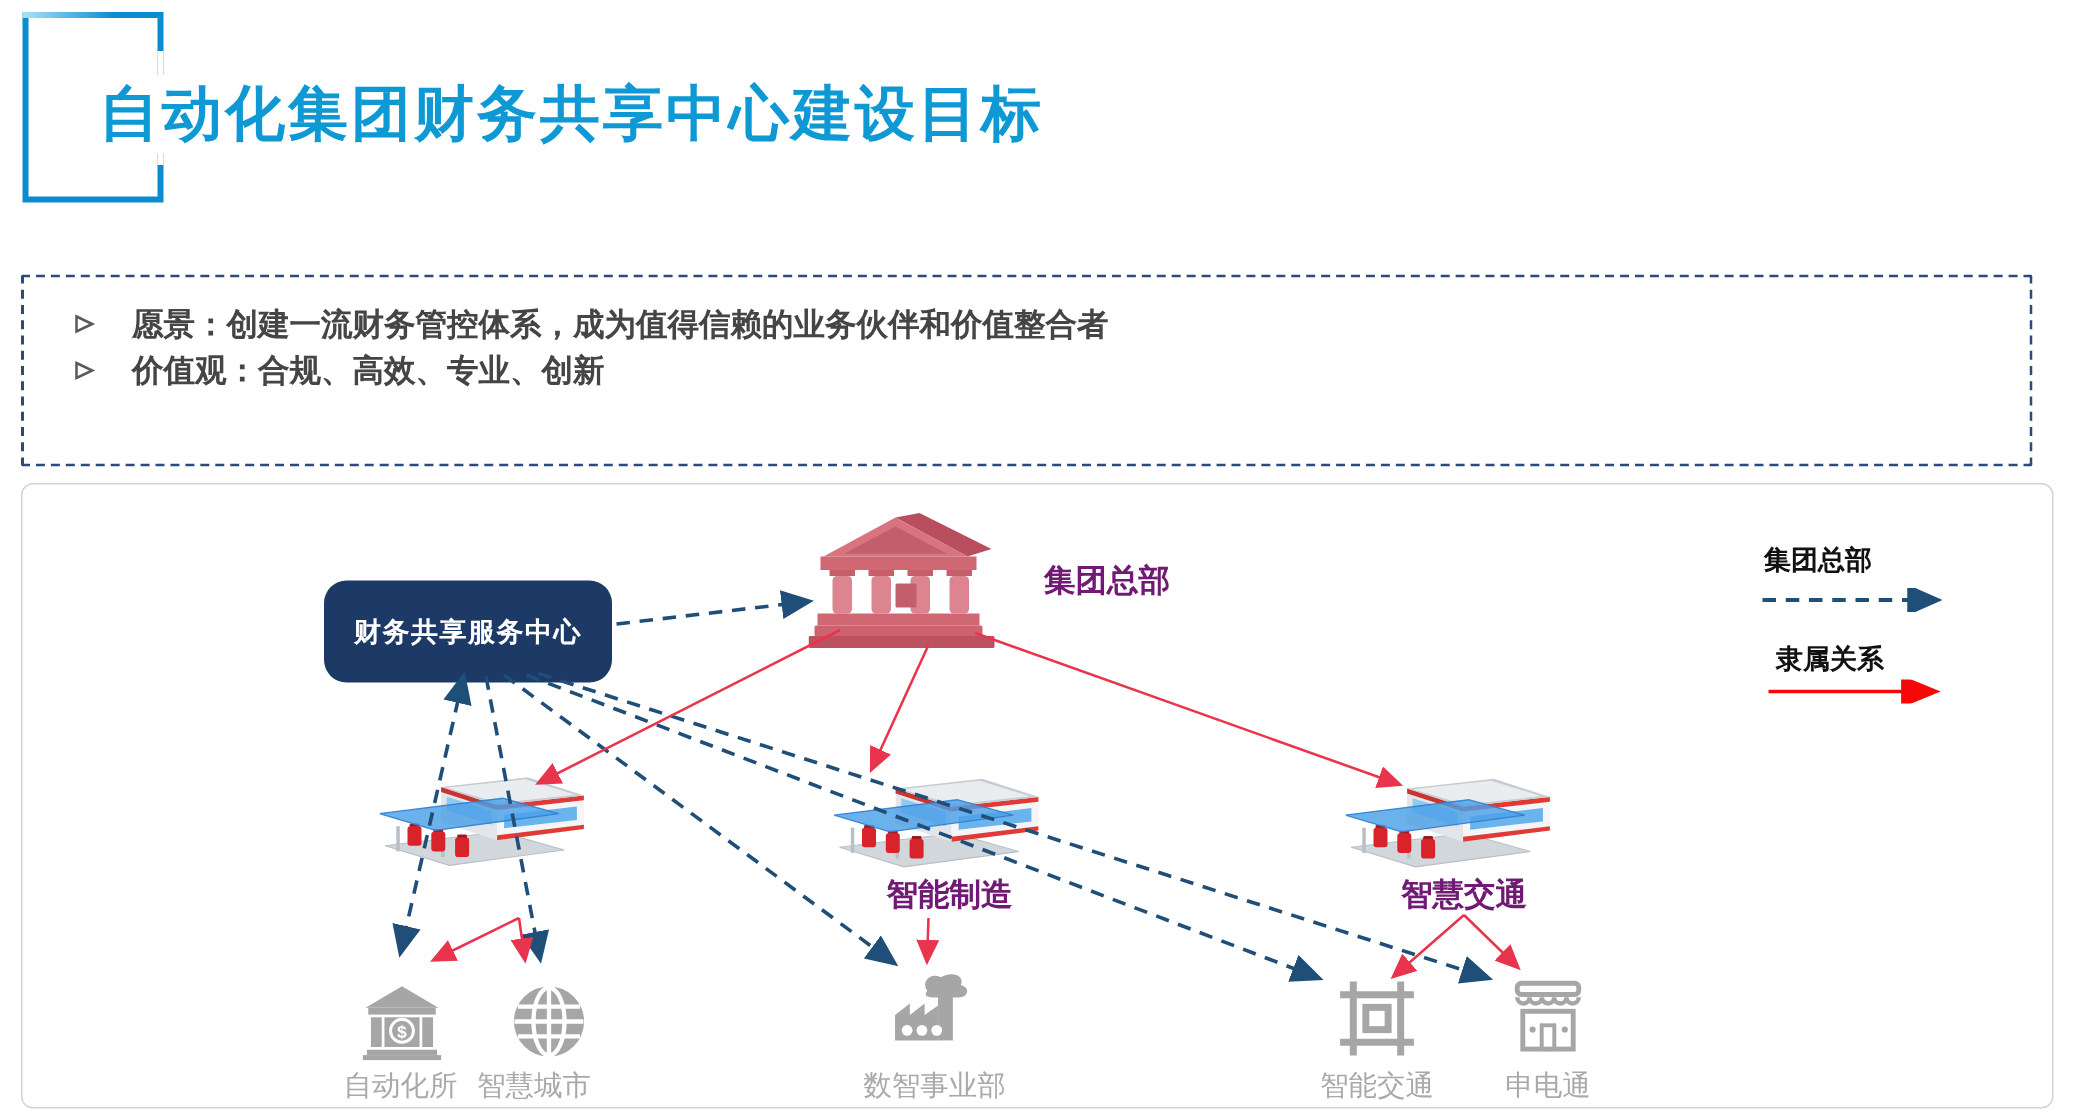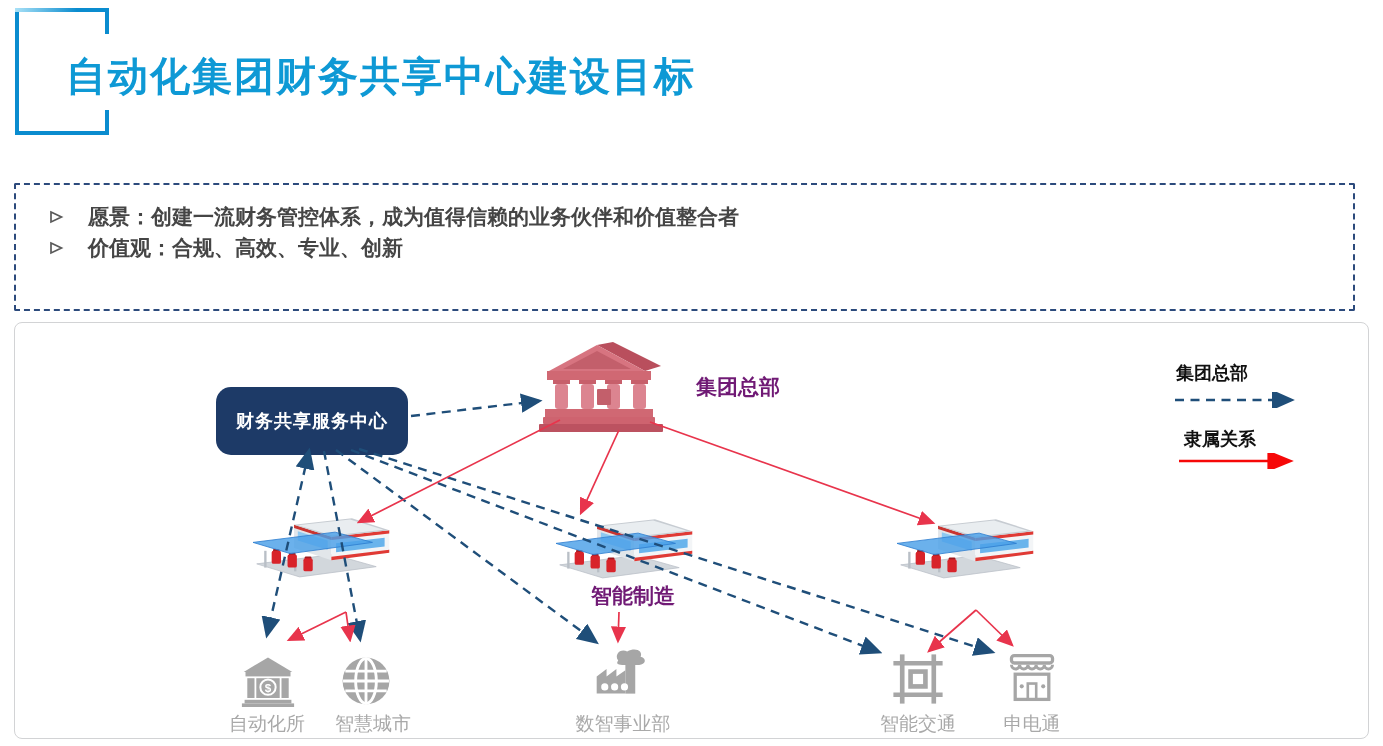--- a/index.html
+++ b/index.html
@@ -212,39 +212,40 @@
     <svg class="abs icon" style="left:238px;top:194px;width:140px;height:62px" viewBox="0 0 150 66">
       <use href="#icon-station"></use>
     </svg>
     <svg class="abs icon" style="left:541px;top:195px;width:140px;height:62px" viewBox="0 0 150 66">
       <use href="#icon-station"></use>
     </svg>
     <svg class="abs icon" style="left:882px;top:195px;width:140px;height:62px" viewBox="0 0 150 66">
       <use href="#icon-station"></use>
     </svg>
     <div class="nodelabel" style="left:538px;top:259px;width:160px;">智能制造</div>
+    <div class="nodelabel" style="left:881px;top:259px;width:160px;">智慧交通</div>
 
     <svg class="abs icon" style="left:226px;top:330px;width:54px;height:54px" viewBox="0 0 60 60">
         <use href="#icon-bank-dollar"></use>
       </svg>
     <svg class="abs icon" style="left:324px;top:331px;width:54px;height:54px" viewBox="0 0 60 60">
         <use href="#icon-globe"></use>
       </svg>
     <svg class="abs icon" style="left:576px;top:324px;width:58px;height:52px" viewBox="0 0 64 58">
         <use href="#icon-factory"></use>
       </svg>
     <svg class="abs icon" style="left:877px;top:330px;width:52px;height:52px" viewBox="0 0 56 56">
         <use href="#icon-frame"></use>
       </svg>
     <svg class="abs icon" style="left:989px;top:327px;width:56px;height:54px" viewBox="0 0 60 56">
         <use href="#icon-store"></use>
       </svg>
 
     <div class="leaflabel" style="left:192px;top:388px;width:120px;">自动化所</div>
-    <div class="leaflabel" style="left:298px;top:388px;width:120px;">智慧城市</div>
+    <div class="leaflabel" style="left:281px;top:388px;width:120px;">智慧城市</div>
     <div class="leaflabel" style="left:548px;top:388px;width:120px;">数智事业部</div>
     <div class="leaflabel" style="left:843px;top:388px;width:120px;">智能交通</div>
     <div class="leaflabel" style="left:957px;top:388px;width:120px;">申电通</div>
 
     <svg class="overlay" viewBox="0 0 1355 417">
       <defs>
         <marker id="mB" markerWidth="9" markerHeight="8" refX="7.5" refY="4" orient="auto-start-reverse">
           <path d="M0,0 L9,4 L0,8 Z" fill="#1f4e79"></path>
         </marker>
         <marker id="mR" markerWidth="10" markerHeight="9" refX="8.5" refY="4.5" orient="auto">

